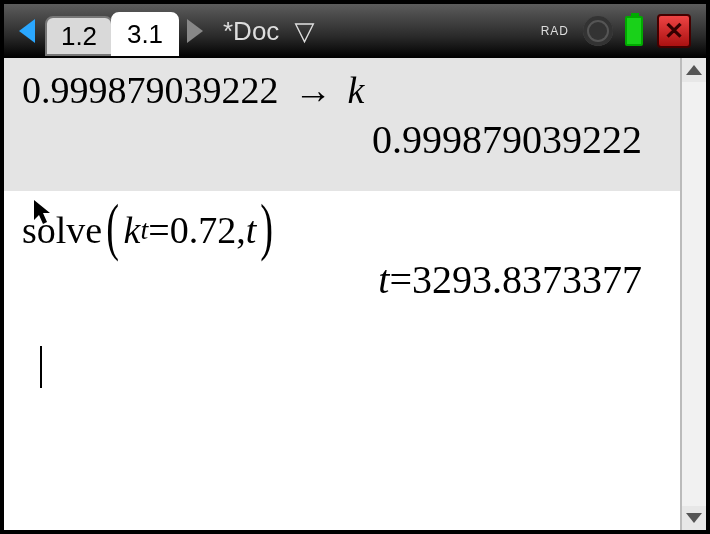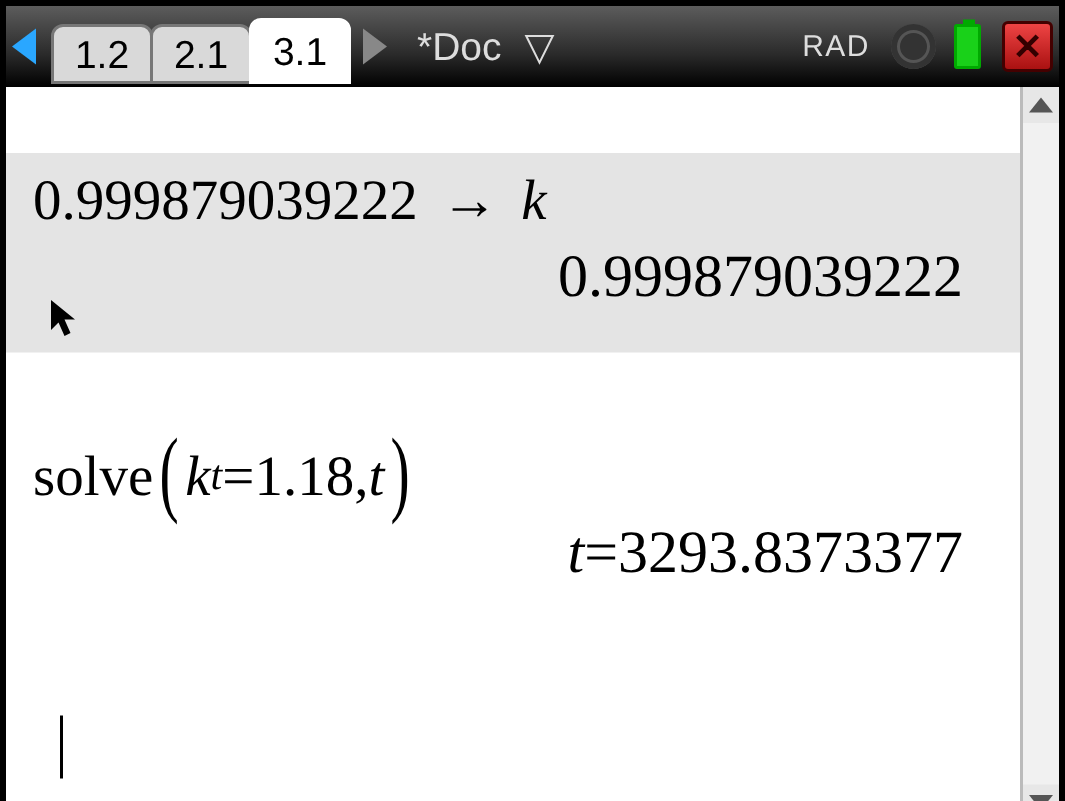--- a/index.html
+++ b/index.html
@@ -1,56 +1,56 @@
 <!DOCTYPE html>
 <html><head>
 <meta charset="utf-8">
 <style>
   * { margin: 0; padding: 0; box-sizing: border-box; }
   html, body { width: 710px; height: 534px; overflow: hidden; font-family: "Times New Roman", serif; }
   .frame { width: 710px; height: 534px; border: 4px solid #000; background: #fff; display: flex; flex-direction: column; }
   .titlebar {
     height: 54px; flex: 0 0 54px;
     background: linear-gradient(#5c5c5c, #2a2a2a 60%, #000);
-    display: flex; align-items: center; padding: 0 4px; gap: 6px;
+    display: flex; align-items: center; padding: 0 15px; gap: 6px;
     color: #fff; font-family: Arial, sans-serif; font-size: 24px;
   }
   .nav-arrow { width: 0; height: 0; }
   .nav-left { border-top: 12px solid transparent; border-bottom: 12px solid transparent; border-right: 16px solid #2aa7ff; margin-right: 4px; }
   .nav-right { border-top: 12px solid transparent; border-bottom: 12px solid transparent; border-left: 16px solid #888; margin-left: 4px; margin-right: 8px; }
   .tabs { display: flex; align-items: flex-end; height: 100%; padding-bottom: 2px; }
   .tab {
     height: 40px; min-width: 68px; padding: 0 10px;
     background: #d9d9d9; border: 2px solid #777; border-top-left-radius: 8px; border-top-right-radius: 8px;
     color: #000; font-family: Arial, sans-serif; font-size: 26px; font-weight: 400;
     display: flex; align-items: center; justify-content: center; margin-right: -2px;
   }
   .tab.active { background: #fff; border-color: #fff; height: 44px; }
   .doc-name { margin-left: 6px; color: #ddd; font-size: 26px; }
   .doc-drop { display:inline-block; margin-left:8px; }
   .spacer { flex: 1; }
-  .rad { font-size: 20px; letter-spacing: 1px; color: #ddd; margin-right: 8px; font-family: Arial, sans-serif; }
+  .rad { font-size: 12px; letter-spacing: 1px; color: #ddd; margin-right: 8px; font-family: Arial, sans-serif; }
   .gear {
     width: 30px; height: 30px; border-radius: 50%; background: #555;
     box-shadow: inset 0 0 0 4px #333; position: relative; margin-right: 6px;
   }
   .gear::after {
     content:""; position:absolute; inset:6px; border-radius:50%; background:#333;
   }
   .battery {
     width: 18px; height: 30px; background: #19d119; border: 2px solid #0a0; border-radius: 2px; position: relative; margin-right: 8px;
   }
   .battery::before { content:""; position:absolute; top:-5px; left:4px; width:8px; height:4px; background:#0a0; }
   .close-btn {
     width: 34px; height: 34px; background: linear-gradient(#e44, #a11); border: 2px solid #400; border-radius: 4px;
     display:flex; align-items:center; justify-content:center; color:#300; font-size:24px; font-weight:bold;
   }
   .workspace { flex:1; display:flex; background:#fff; }
   .content { flex:1; position:relative; overflow:hidden; }
-  .entry { padding: 10px 18px 28px 18px; font-size: 38px; color:#000;margin-top:44px; }
+  .entry { padding: 10px 18px 28px 18px; font-size: 38px; color:#000; }
   .entry.hist { background:#e4e4e4; }
   .row-in { text-align:left; }
   .row-out { text-align:right; padding-right: 20px; margin-top: 4px; font-size: 40px; }
   .arrow-store { display:inline-block; margin:0 6px; }
   .ital { font-style: italic; font-family: "Times New Roman", serif; }
   .cursor-arrow { position:absolute; left:28px; top:140px; font-size:30px; }
   .solve-exp { display:inline-flex; align-items:flex-end; font-size:38px; }
   .bigparen { font-size:64px; line-height:0.8; font-family: "Times New Roman", serif; display:inline-block; transform: scaleX(0.6); }
   .sup { font-size: 28px; vertical-align: super; font-style: italic; position:relative; top:-6px; }
   .blink-cursor { display:inline-block; width:2px; height:42px; background:#000; margin-left:18px; vertical-align:middle; }
@@ -66,23 +66,20 @@
 </head>
 <body>
 
 <div class="frame">
 
   <div class="titlebar">
     <div class="nav-arrow nav-left"></div>
     <div class="tabs">
       <div class="tab">
           <span>1.2</span>
-        </div>
-      <div class="tab">
-          <span>2.1</span>
         </div>
       <div class="tab active">
           <span>3.1</span>
         </div>
     </div>
     <div class="nav-arrow nav-right"></div>
     <div class="doc-name">
       <span>*Doc</span>
       <span class="doc-drop">▽</span>
     </div>
@@ -112,21 +109,21 @@
         </div>
       </div>
 
       <div class="entry">
         <div class="row-in solve-exp">
           <span>solve</span>
           <span class="bigparen">(</span>
           <span class="ital">k</span>
           <span class="sup">t</span>
           <span>=</span>
-          <span>1.18</span>
+          <span>0.72</span>
           <span>,</span>
           <span class="ital">t</span>
           <span class="bigparen">)</span>
         </div>
         <div class="row-out">
           <span class="ital">t</span><span>=</span><span>3293.8373377</span>
         </div>
       </div>
 
       <div class="entry">

